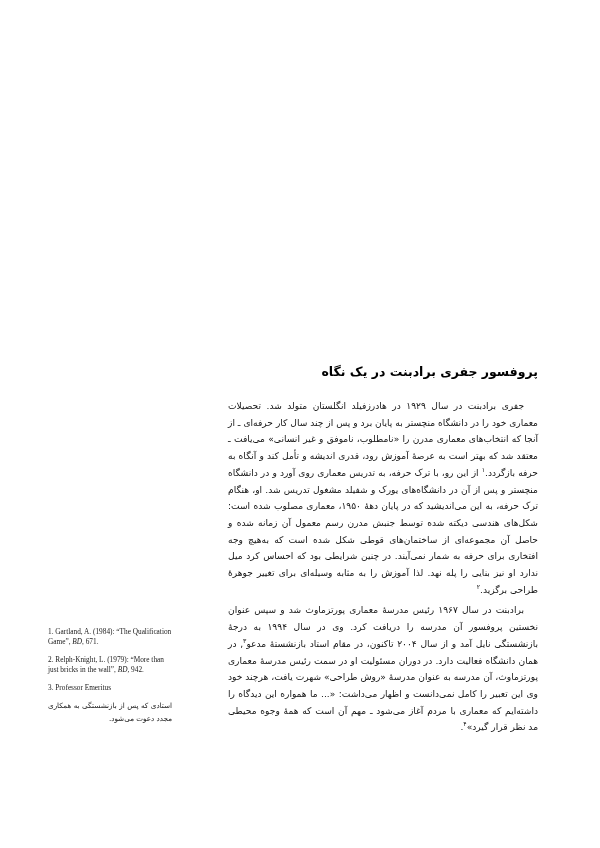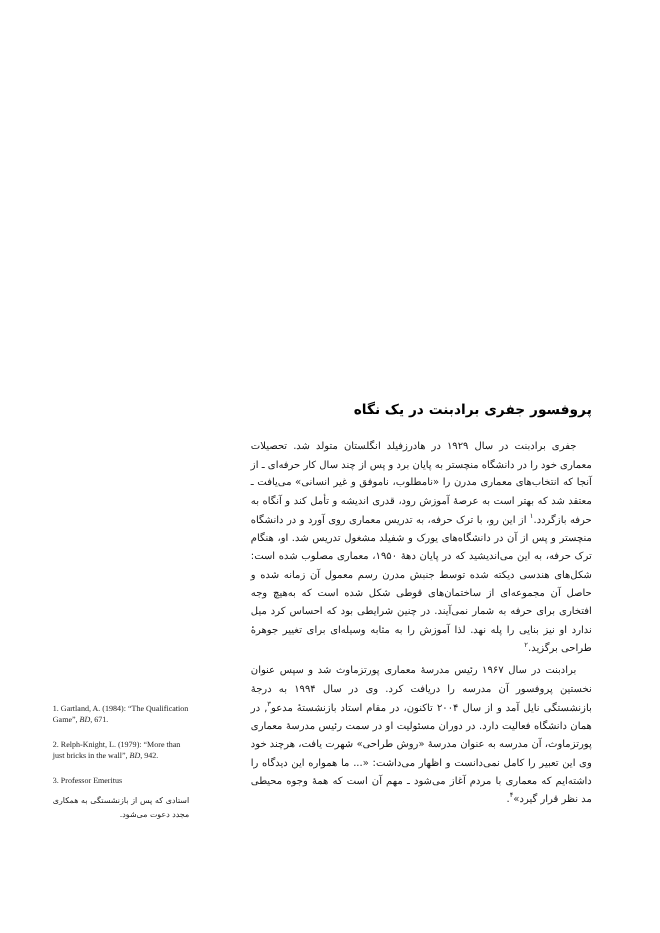--- a/index.html
+++ b/index.html
@@ -63,21 +63,21 @@
   }
 
   
   .footnotes {
     position: absolute;
     top: 627px;
     left: 68px;
     width: 124px;
   }
   .fn {
-    margin: 12px 0 7px 0;
+    margin: 0 0 7px 0;
     font-family: "Liberation Serif", serif;
     font-size: 7.3px;
     line-height: 10.4px;
     color: #1a1a1a;
     direction: ltr;
     text-align: left;
   }
   .fn .ital {
     font-style: italic;
   }

